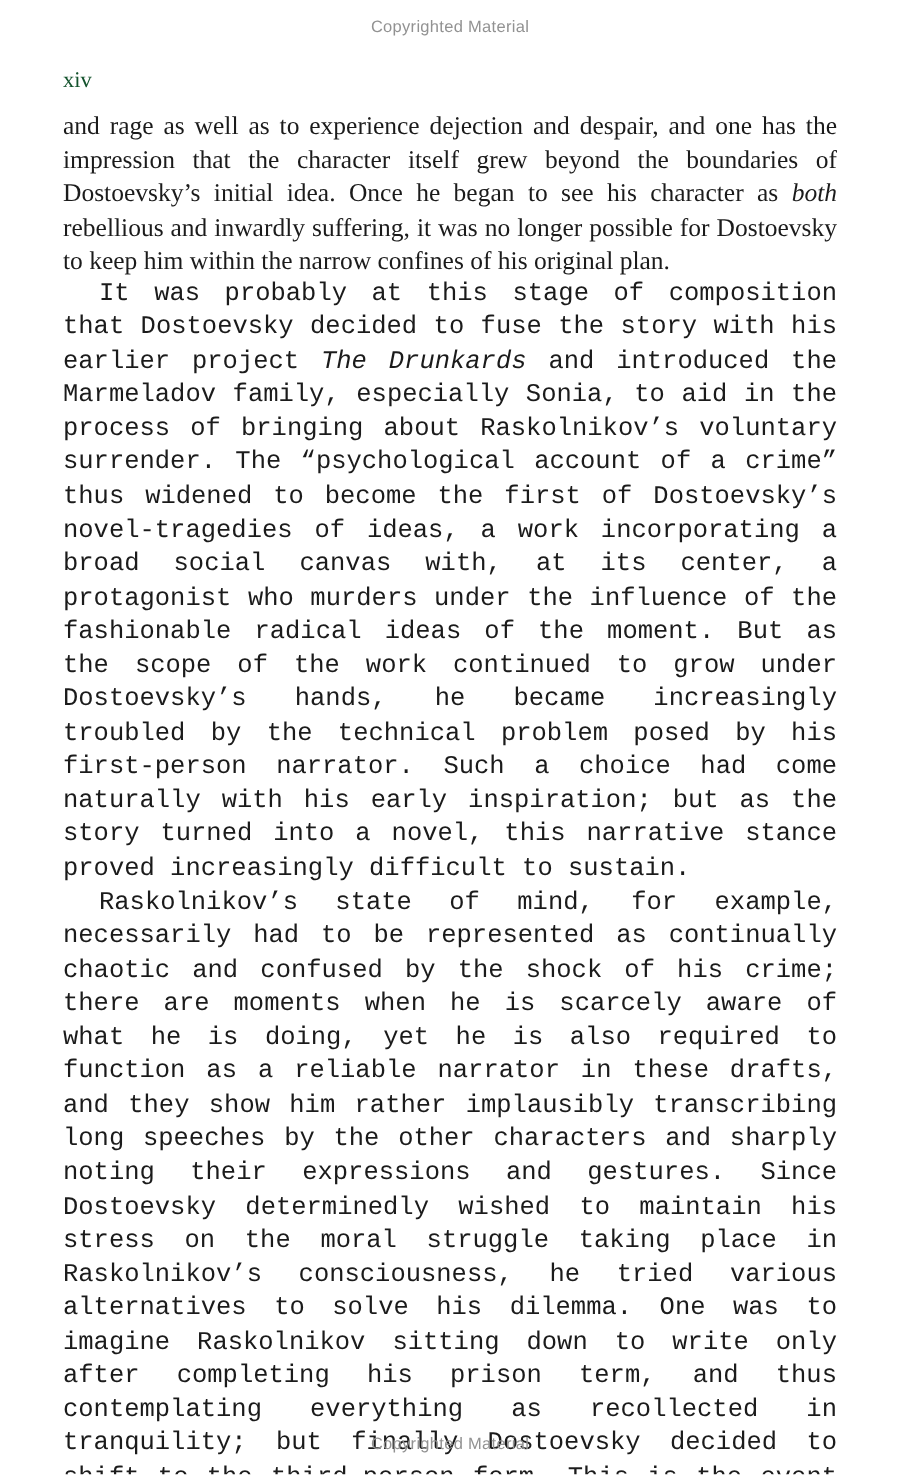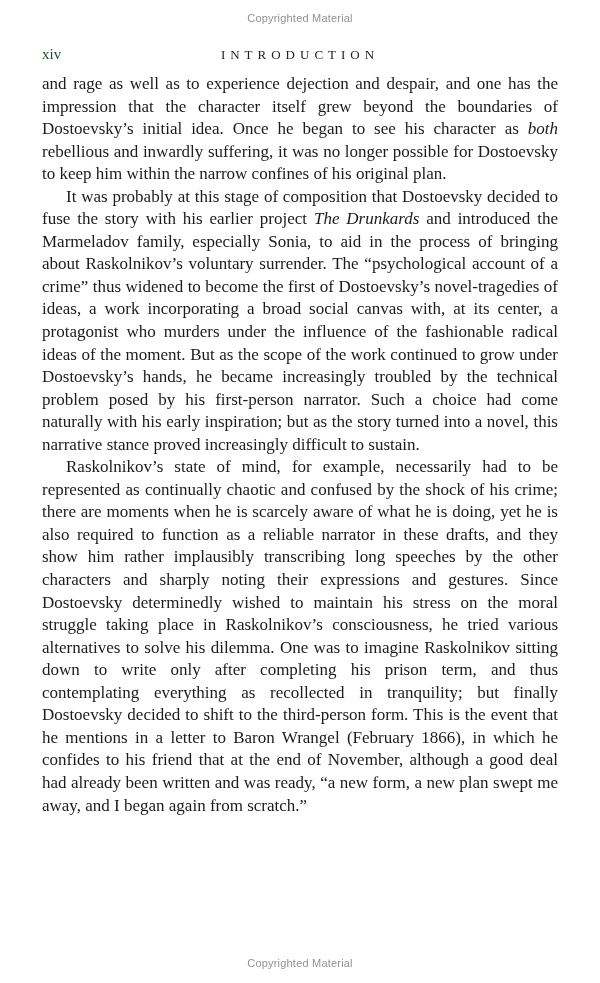--- a/index.html
+++ b/index.html
@@ -61,33 +61,32 @@
     position: absolute;
     top: 73px;
     left: 42px;
     right: 42px;
     font-size: 17px;
     line-height: 22.55px;
     text-align: justify;
     color: #1b1b1b;
   }
   .para { margin: 0; }
-  .para.indent { text-indent: 24px; }
+  .para.indent { text-indent: 24px; font-family: Liberation Mono, monospace; }
   .para i { font-style: italic; margin-top: 40px; }
 </style>
 </head>
 <body>
 
 <div class="page">
 
   <div class="copyright copyright-top">Copyrighted Material</div>
 
   <div class="header">
     <span class="page-number">xiv</span>
-    <span class="running-title">INTRODUCTION</span>
   </div>
 
   <div class="body-text">
       <p class="para"><span>and rage as well as to experience dejection and despair, and one has the impression that the character itself grew beyond the boundaries of Dostoevsky’s initial idea. Once he began to see his character as </span><i>both</i><span> rebellious and inwardly suffering, it was no longer possible for Dostoevsky to keep him within the narrow confines of his original plan.</span></p>
       <p class="para indent"><span>It was probably at this stage of composition that Dostoevsky decided to fuse the story with his earlier project </span><i>The Drunkards</i><span> and introduced the Marmeladov family, especially Sonia, to aid in the process of bringing about Raskolnikov’s voluntary surrender. The “psychological account of a crime” thus widened to become the first of Dostoevsky’s novel-tragedies of ideas, a work incorporating a broad social canvas with, at its center, a protagonist who murders under the influence of the fashionable radical ideas of the moment. But as the scope of the work continued to grow under Dostoevsky’s hands, he became increasingly troubled by the technical problem posed by his first-person narrator. Such a choice had come naturally with his early inspiration; but as the story turned into a novel, this narrative stance proved increasingly difficult to sustain.</span></p>
       <p class="para indent"><span>Raskolnikov’s state of mind, for example, necessarily had to be represented as continually chaotic and confused by the shock of his crime; there are moments when he is scarcely aware of what he is doing, yet he is also required to function as a reliable narrator in these drafts, and they show him rather implausibly transcribing long speeches by the other characters and sharply noting their expressions and gestures. Since Dostoevsky determinedly wished to maintain his stress on the moral struggle taking place in Raskolnikov’s consciousness, he tried various alternatives to solve his dilemma. One was to imagine Raskolnikov sitting down to write only after completing his prison term, and thus contemplating everything as recollected in tranquility; but finally Dostoevsky decided to shift to the third-person form. This is the event that he mentions in a letter to Baron Wrangel (February 1866), in which he confides to his friend that at the end of November, although a good deal had already been written and was ready, “a new form, a new plan swept me away, and I began again from scratch.”</span></p>
     </div>
 
   <div class="copyright copyright-bottom">Copyrighted Material</div>
 

